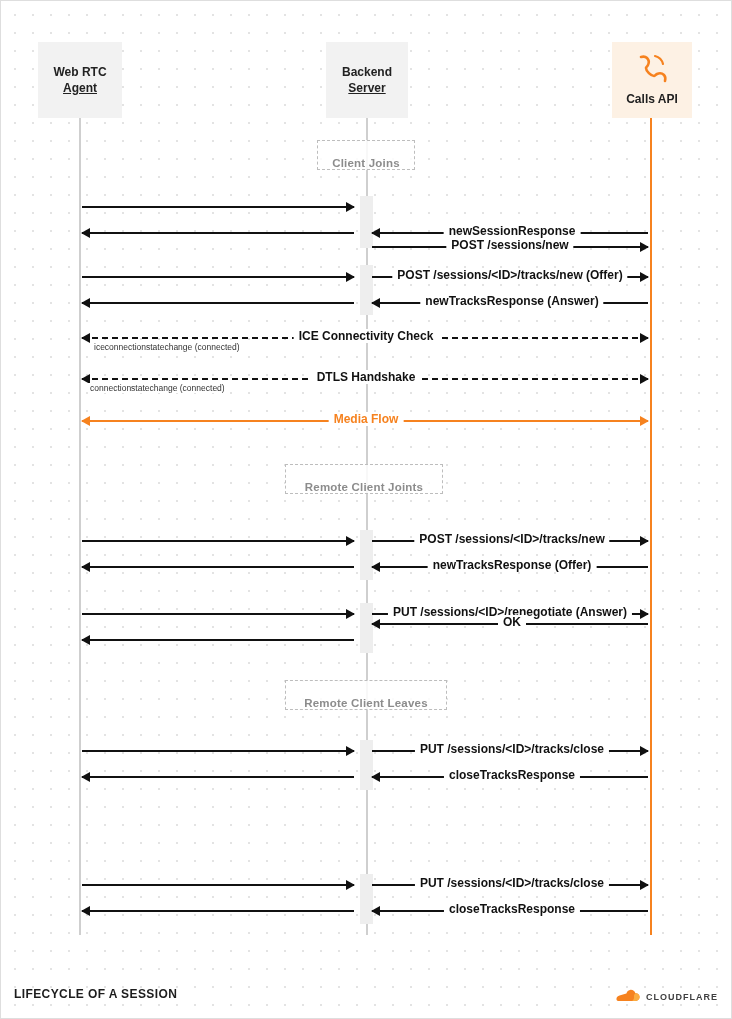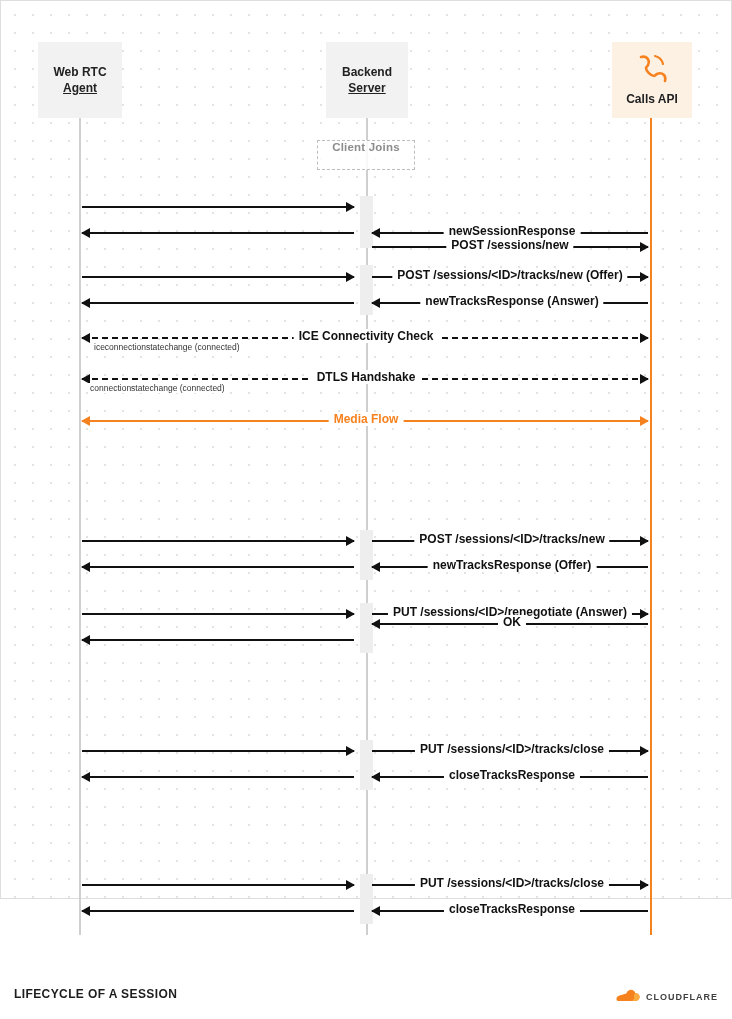--- a/index.html
+++ b/index.html
@@ -7,21 +7,21 @@
   body {
     width: 732px;
     height: 1019px;
     background: #ffffff;
     font-family: "Liberation Sans", sans-serif;
     overflow: hidden;
   }
   #diagram {
     position: relative;
     width: 732px;
-    height: 899px;
+    height: 1019px;
     background-color: #ffffff;
     background-image: radial-gradient(#e3e3e3 1px, transparent 1px);
     background-size: 18px 18px;
     background-position: 6px 6px;
   }
   
   .frame {
     position: absolute;
     left: 0; top: 0; right: 0; bottom: 0;
     border: 1px solid #dedede;
@@ -67,21 +67,21 @@
   }
 
   
   .group-box {
     position: absolute;
     border: 1px dashed #bdbdbd;
     color: #8c8c8c;
     font-size: 11.5px;
     font-weight: bold;
     display: flex;
-    align-items: flex-start;
+    align-items: flex-end;
     justify-content: center;
     background: rgba(255,255,255,0.85);
     letter-spacing: .2px;
   }
 
   
   .arrow {
     position: absolute;
     height: 2px;
   }
@@ -185,20 +185,26 @@
     <span>Calls API</span>
   </div>
 
   <div class="actor grey" id="actor-backend">
     <span>Backend</span>
     <span class="actor-label-sub">Server</span>
   </div>
 
   <div class="group-box" style="left:317px;top:140px;width:98px;height:30px;">
     <span>Client Joins</span>
+  </div>
+  <div class="group-box" style="left:285px;top:464px;width:158px;height:30px;">
+    <span>Remote Client Joints</span>
+  </div>
+  <div class="group-box" style="left:285px;top:680px;width:162px;height:30px;">
+    <span>Remote Client Leaves</span>
   </div>
 
   <div class="arrow" style="left:82px;top:206px;width:272px;">
     <div class="line"></div>
       <div class="head right"></div>
   </div>
   <div class="arrow" style="left:372px;top:206px;width:276px;margin-top:40px;">
     <div class="line"></div>
       <div class="head right"></div>
     <div class="arrow-label" style="left:138px;">POST /sessions/new</div>

